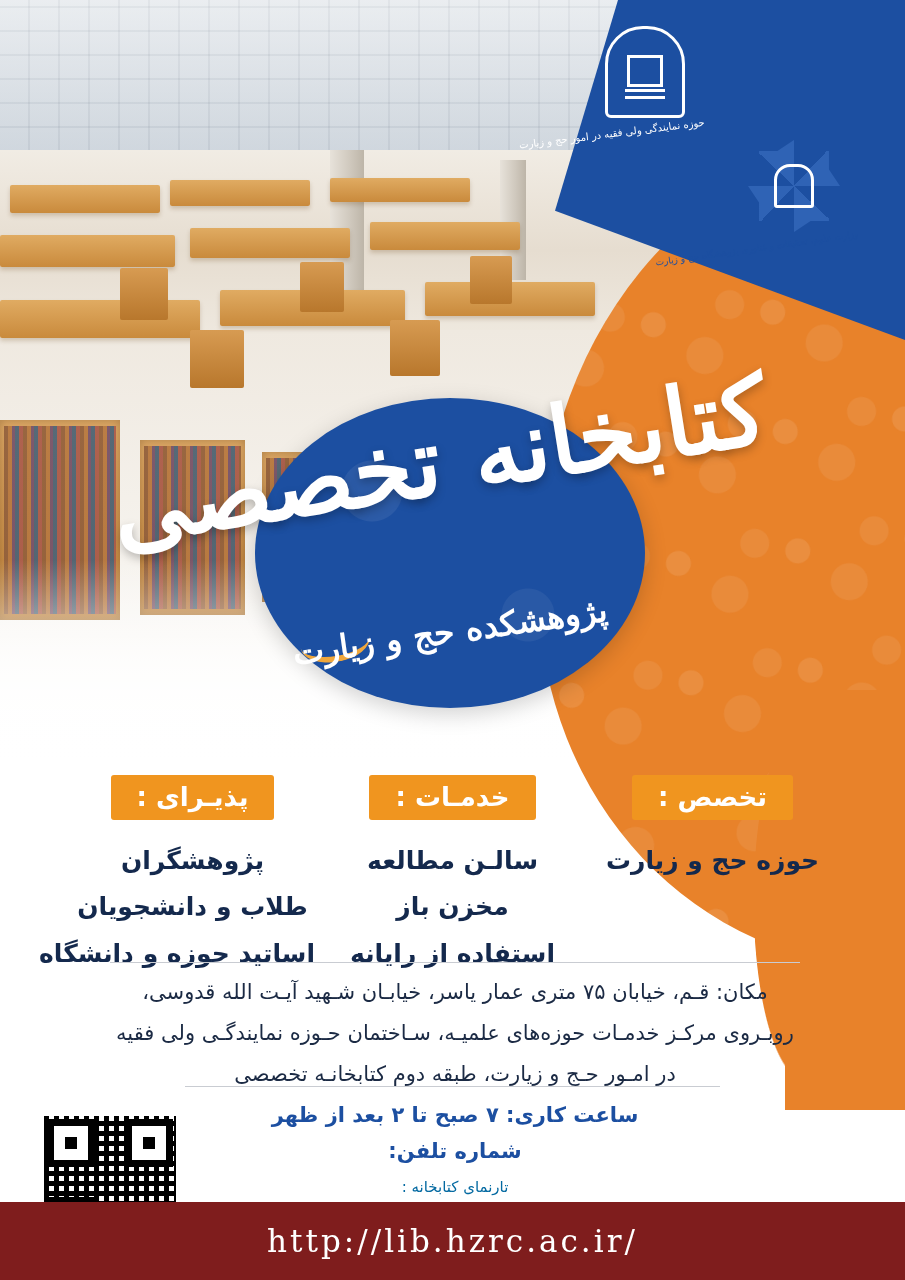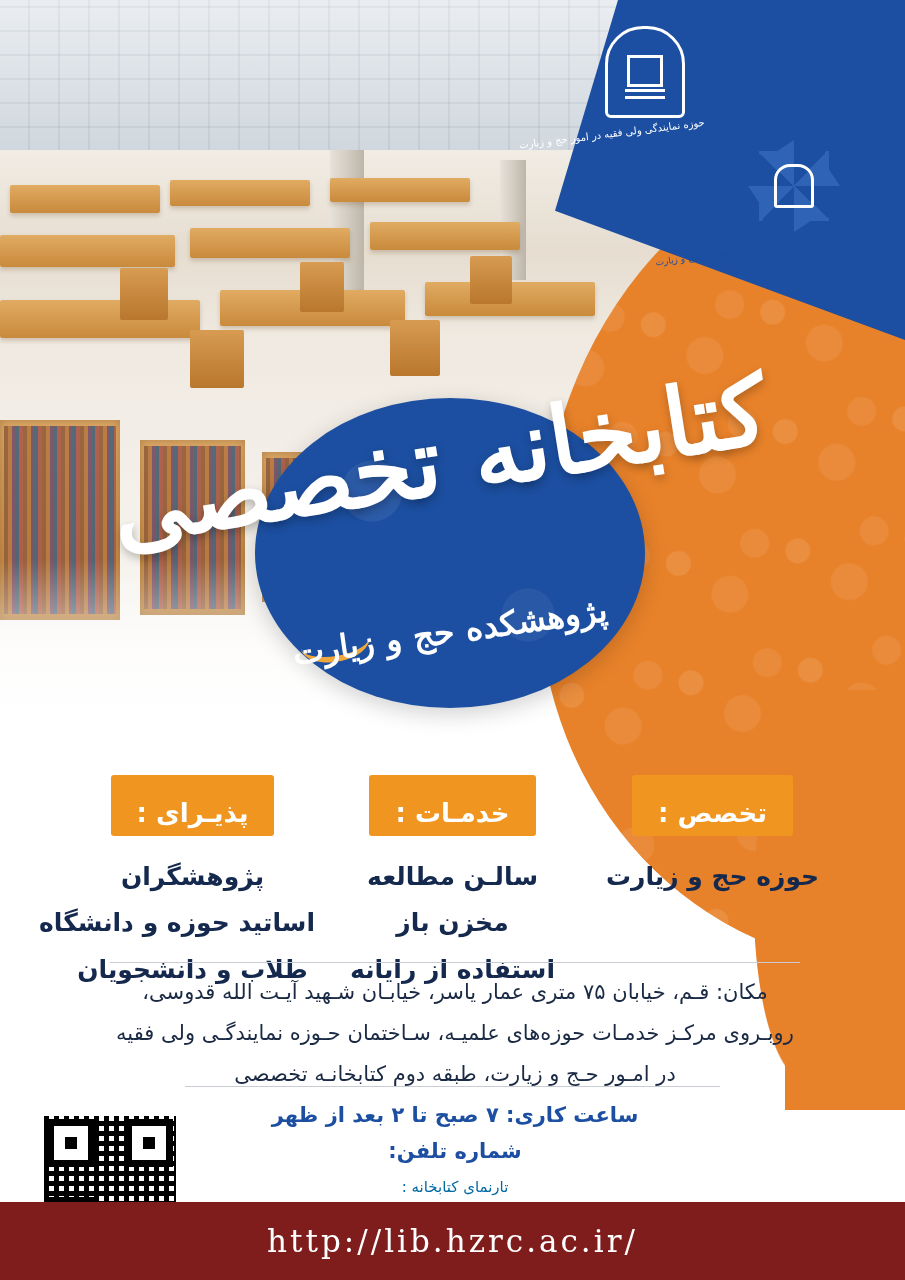--- a/index.html
+++ b/index.html
@@ -255,21 +255,21 @@
     justify-content: space-between;
     gap: 10px;
   }
   .col { width: 245px; text-align: center; }
   .col-head {
     display: inline-block;
     background: #f0951f;
     color: #ffffff;
     font-size: 26px;
     font-weight: bold;
-    padding: 23px 26px 8px;
+    padding: 7px 26px 8px;
     border-radius: 3px;
     letter-spacing: 1px;
   }
   .col-list {
     margin-top: 18px;
     color: #14294d;
     font-size: 25px;
     font-weight: bold;
     line-height: 1.85;
   }
@@ -457,22 +457,22 @@
         <div>سالـن مطالعه</div>
         <div>مخزن باز</div>
         <div>استفاده از رایانه</div>
       </div>
     </div>
 
     <div class="col">
       <div class="col-head">پذیـرای :</div>
       <div class="col-list">
         <div>پژوهشگران</div>
+        <div>طلاب و دانشجویان</div>
         <div>اساتید حوزه و دانشگاه</div>
-        <div>طلاب و دانشجویان</div>
       </div>
     </div>
 
   </div>
 
   <div class="divider"></div>
 
   <div class="address">
     <div>مکان: قـم، خیابان ۷۵ متری عمار یاسر، خیابـان شـهید آیـت الله قدوسی،</div>
     <div>روبـروی مرکـز خدمـات حوزه‌های علمیـه، سـاختمان حـوزه نمایندگـی ولی فقیه</div>

